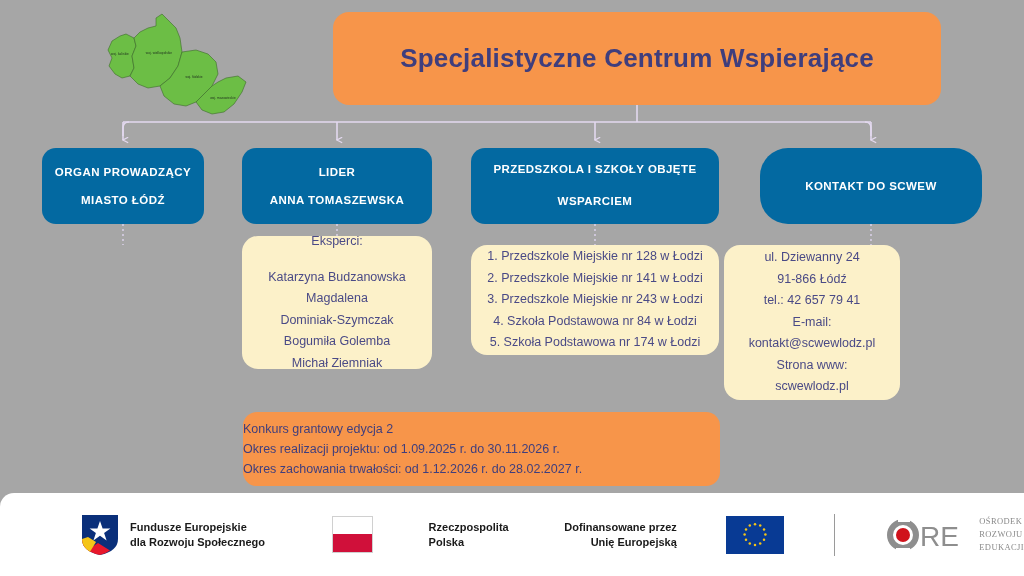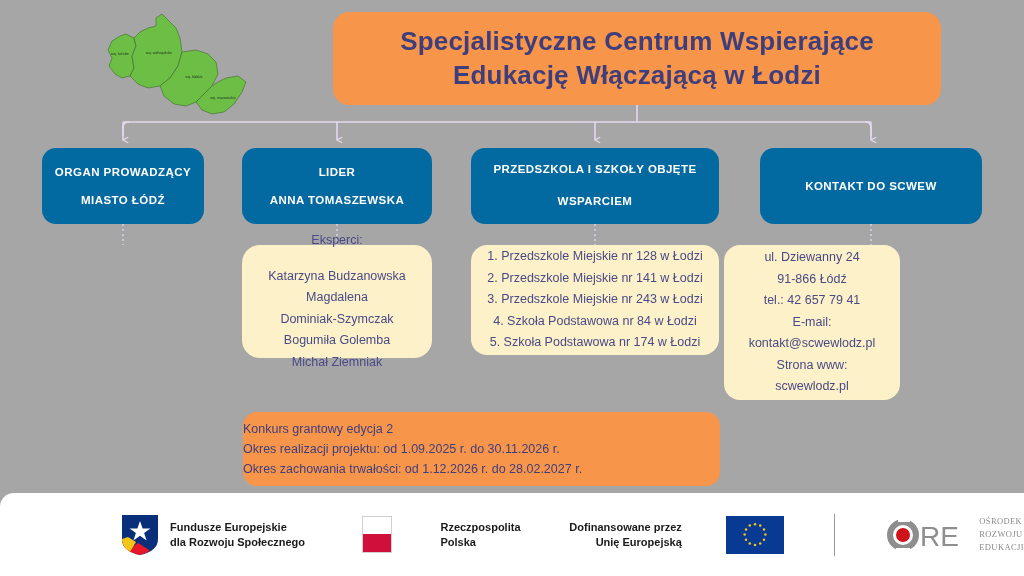--- a/index.html
+++ b/index.html
@@ -61,37 +61,37 @@
     letter-spacing: .45px;
     line-height: 1.45;
     gap: 11px;
   }
   .hdr .l2 { font-weight: 700; }
   .hdr.two-line-tight { gap: 16px; line-height: 1.35; }
 
   #hdr-1 { left: 42px;  top: 148px; width: 162px; height: 76px; }
   #hdr-2 { left: 242px; top: 148px; width: 190px; height: 76px; }
   #hdr-3 { left: 471px; top: 148px; width: 248px; height: 76px; }
-  #hdr-4 { left: 760px; top: 148px; width: 222px; height: 76px; }
+  #hdr-4 { left: 760px; top: 148px; width: 222px; height: 76px; border-radius: 28px; }
 
   
   .card {
     position: absolute;
     background: #fcf1c9;
     border-radius: 16px;
     color: #4a4a86;
     font-size: 12.5px;
     line-height: 1.72;
     display: flex; flex-direction: column;
     align-items: center; justify-content: center;
     text-align: center;
     padding: 10px 12px;
   }
   #card-1 { left: 42px;  top: 245px; width: 162px; height: 155px; }
-  #card-2 { left: 242px; top: 245px; width: 190px; height: 113px; border-radius: 18px; }
+  #card-2 { left: 242px; top: 236px; width: 190px; height: 133px; }
   #card-3 { left: 471px; top: 245px; width: 248px; height: 110px; }
   #card-4 { left: 724px; top: 245px; width: 176px; height: 155px; }
 
   .card .line { white-space: nowrap; }
   .exp-head { margin-bottom: 14px; }
   .schools .line { text-align: center; }
 
   
   .bottom-banner {
     position: absolute; left: 243px; top: 412px;
@@ -111,21 +111,21 @@
     position: absolute; left: 0; top: 493px;
     width: 1024px; height: 83px;
     background: #ffffff;
     border-top-left-radius: 14px;
     border-top-right-radius: 0;
     display: flex; align-items: center;
   }
   .footer-inner {
     display: flex; align-items: center;
     width: 100%; height: 100%;
-    padding-left: 120px;
+    padding-left: 80px;
     gap: 16px;
   }
   .logo-block { display: flex; align-items: center; gap: 10px; }
   .logo-text {
     font-size: 11px; font-weight: 700; color: #1a1a1a;
     line-height: 1.35; white-space: nowrap;
   }
   .logo-text.right { text-align: right; }
   .sep-gap-1 { width: 50px; }
   .sep-gap-2 { width: 34px; }
@@ -169,21 +169,20 @@
       <text class="map-label" x="38" y="47" text-anchor="middle">woj. kaliskie</text>
       <text class="map-label" x="77" y="46" text-anchor="middle">woj. wielkopolskie</text>
       <text class="map-label" x="112" y="70" text-anchor="middle">woj. łódzkie</text>
       <text class="map-label" x="141" y="91" text-anchor="middle">woj. mazowieckie</text>
     </svg>
   </div>
 
   <div class="title-banner">
     <div class="t">
       <span>Specjalistyczne Centrum Wspierające</span><br>
-      <span>Edukację Włączającą w Łodzi</span>
     </div>
   </div>
 
   <svg class="connectors" viewBox="0 0 1024 576" xmlns="http://www.w3.org/2000/svg">
     <defs>
       <marker id="arrowhead" markerWidth="7" markerHeight="7" refX="3.2" refY="5.6" orient="auto" markerUnits="userSpaceOnUse">
         <path d="M0.4 0.4 L3.2 5.6 L6 0.4" fill="none" stroke="#e3d9ef" stroke-width="1.2"></path>
       </marker>
     </defs>
     <g fill="none" stroke="#e3d9ef" stroke-width="1.6">

